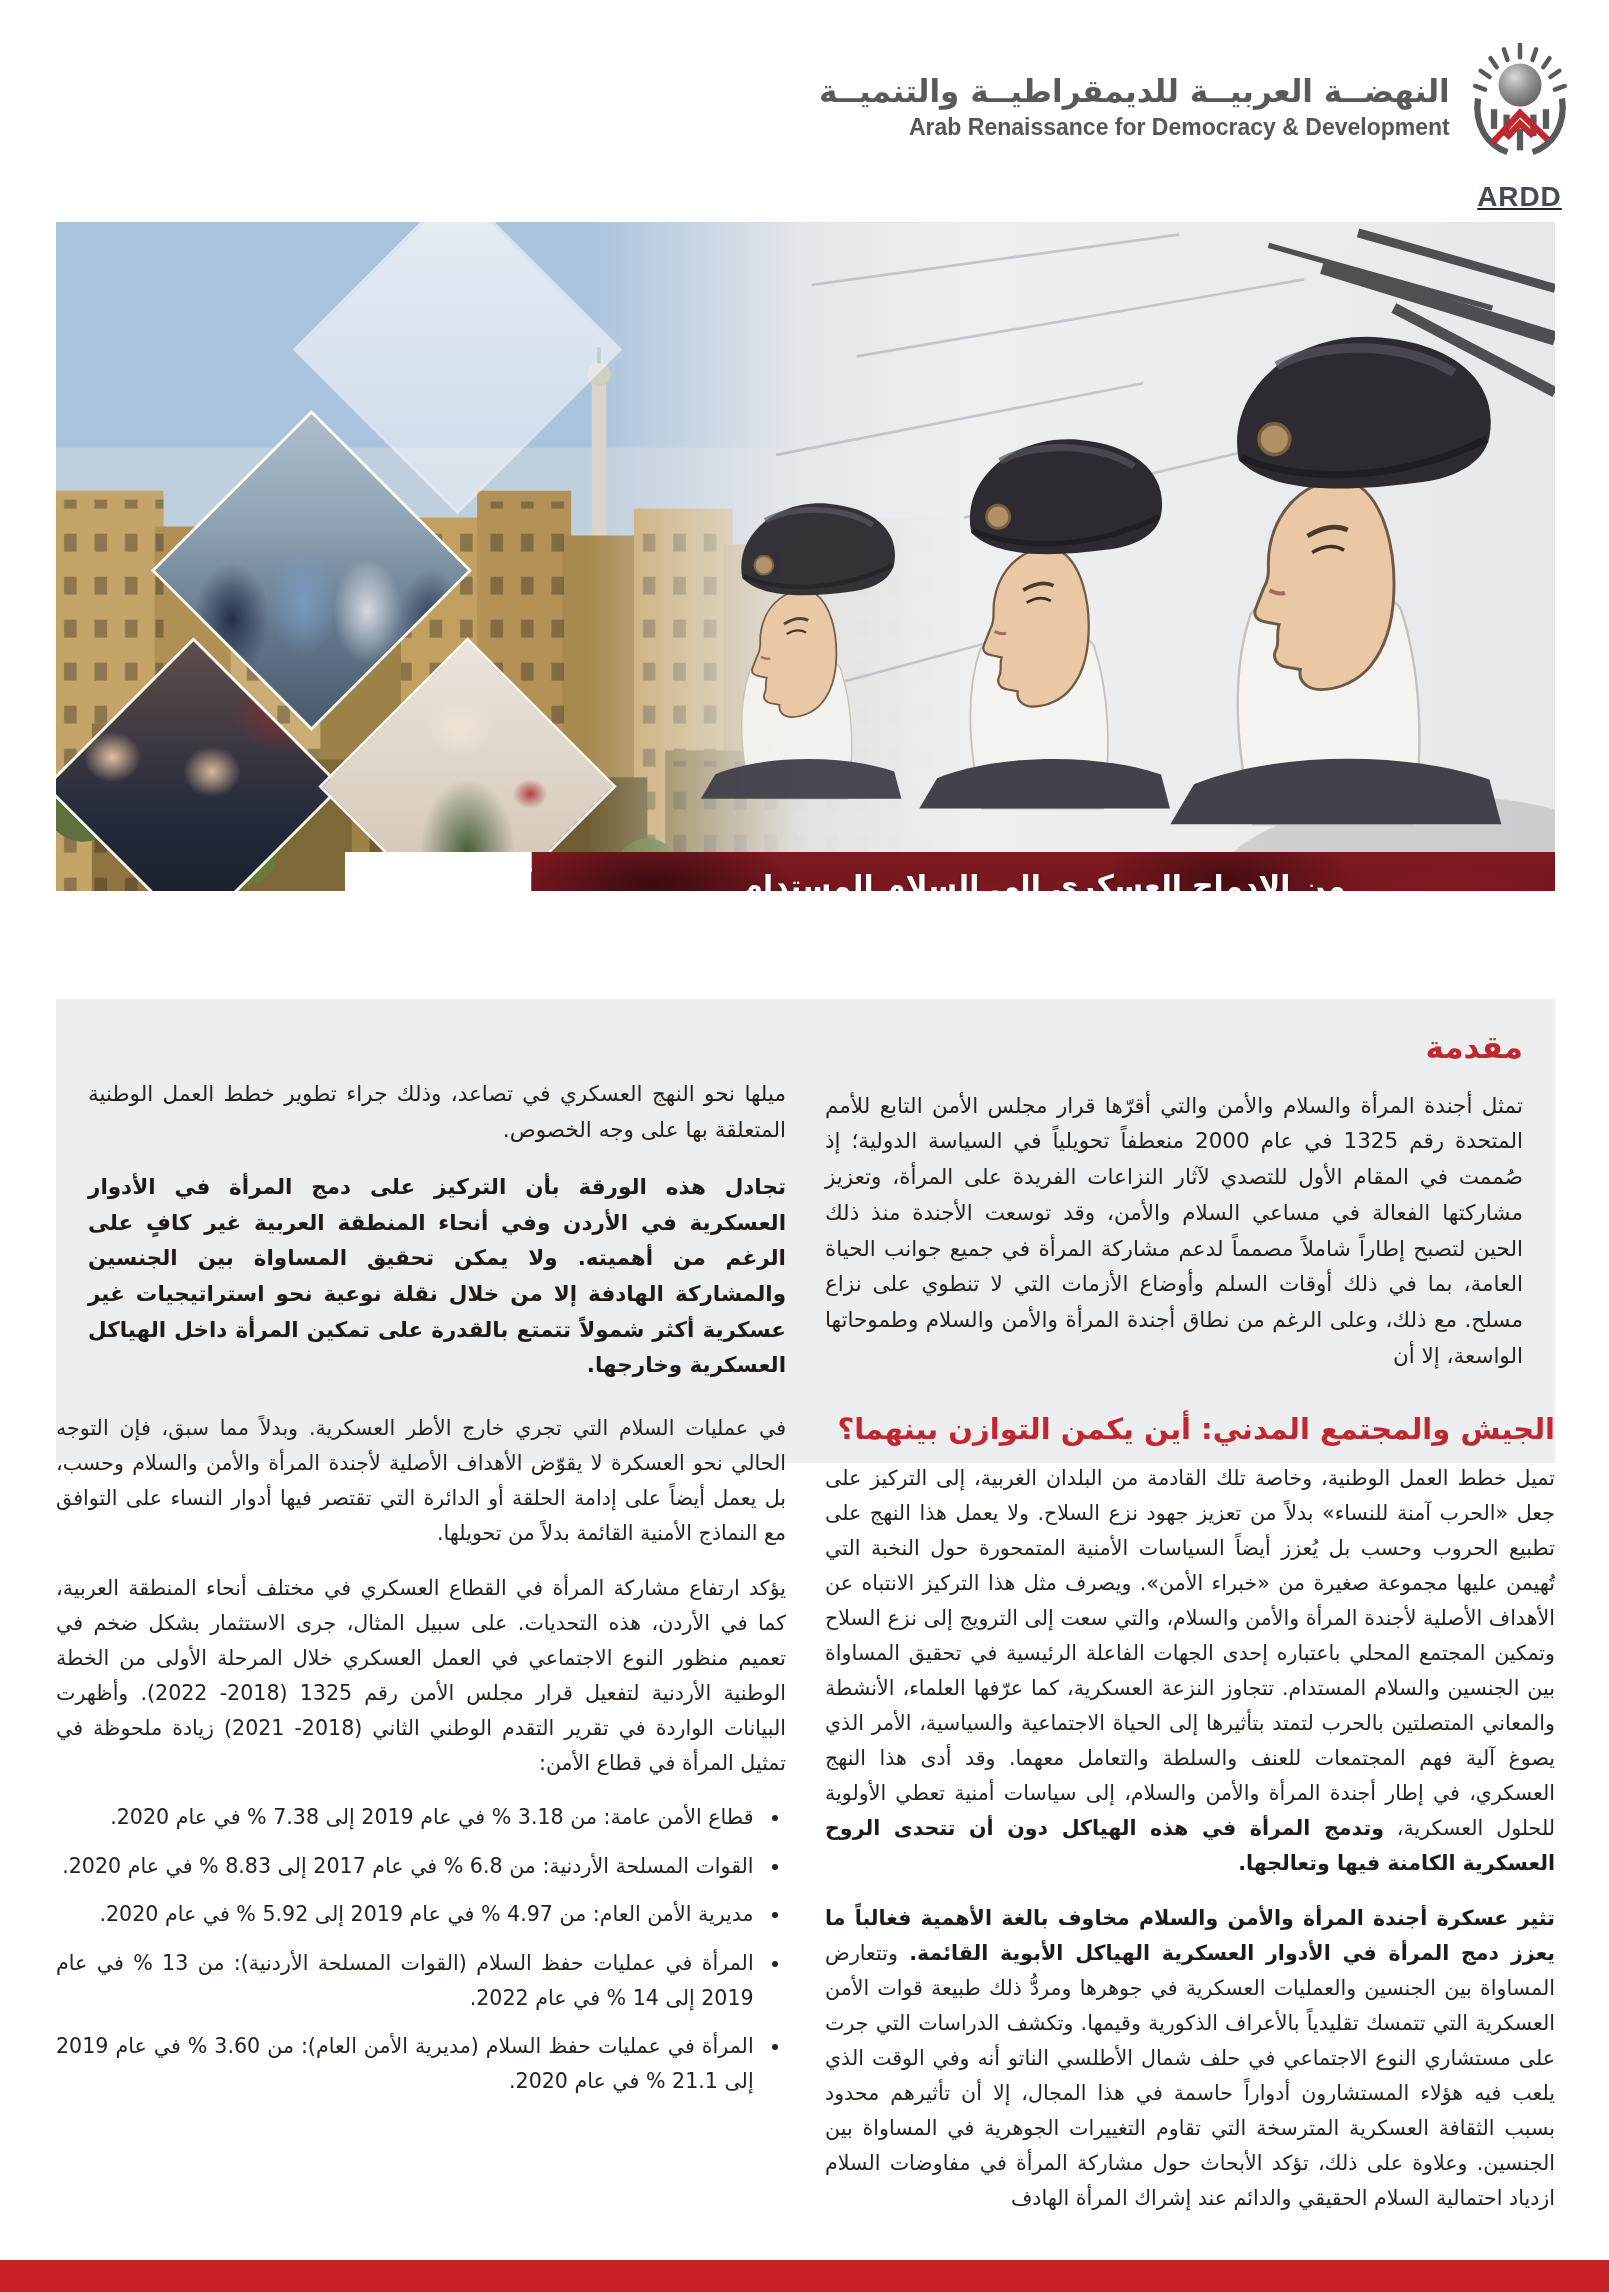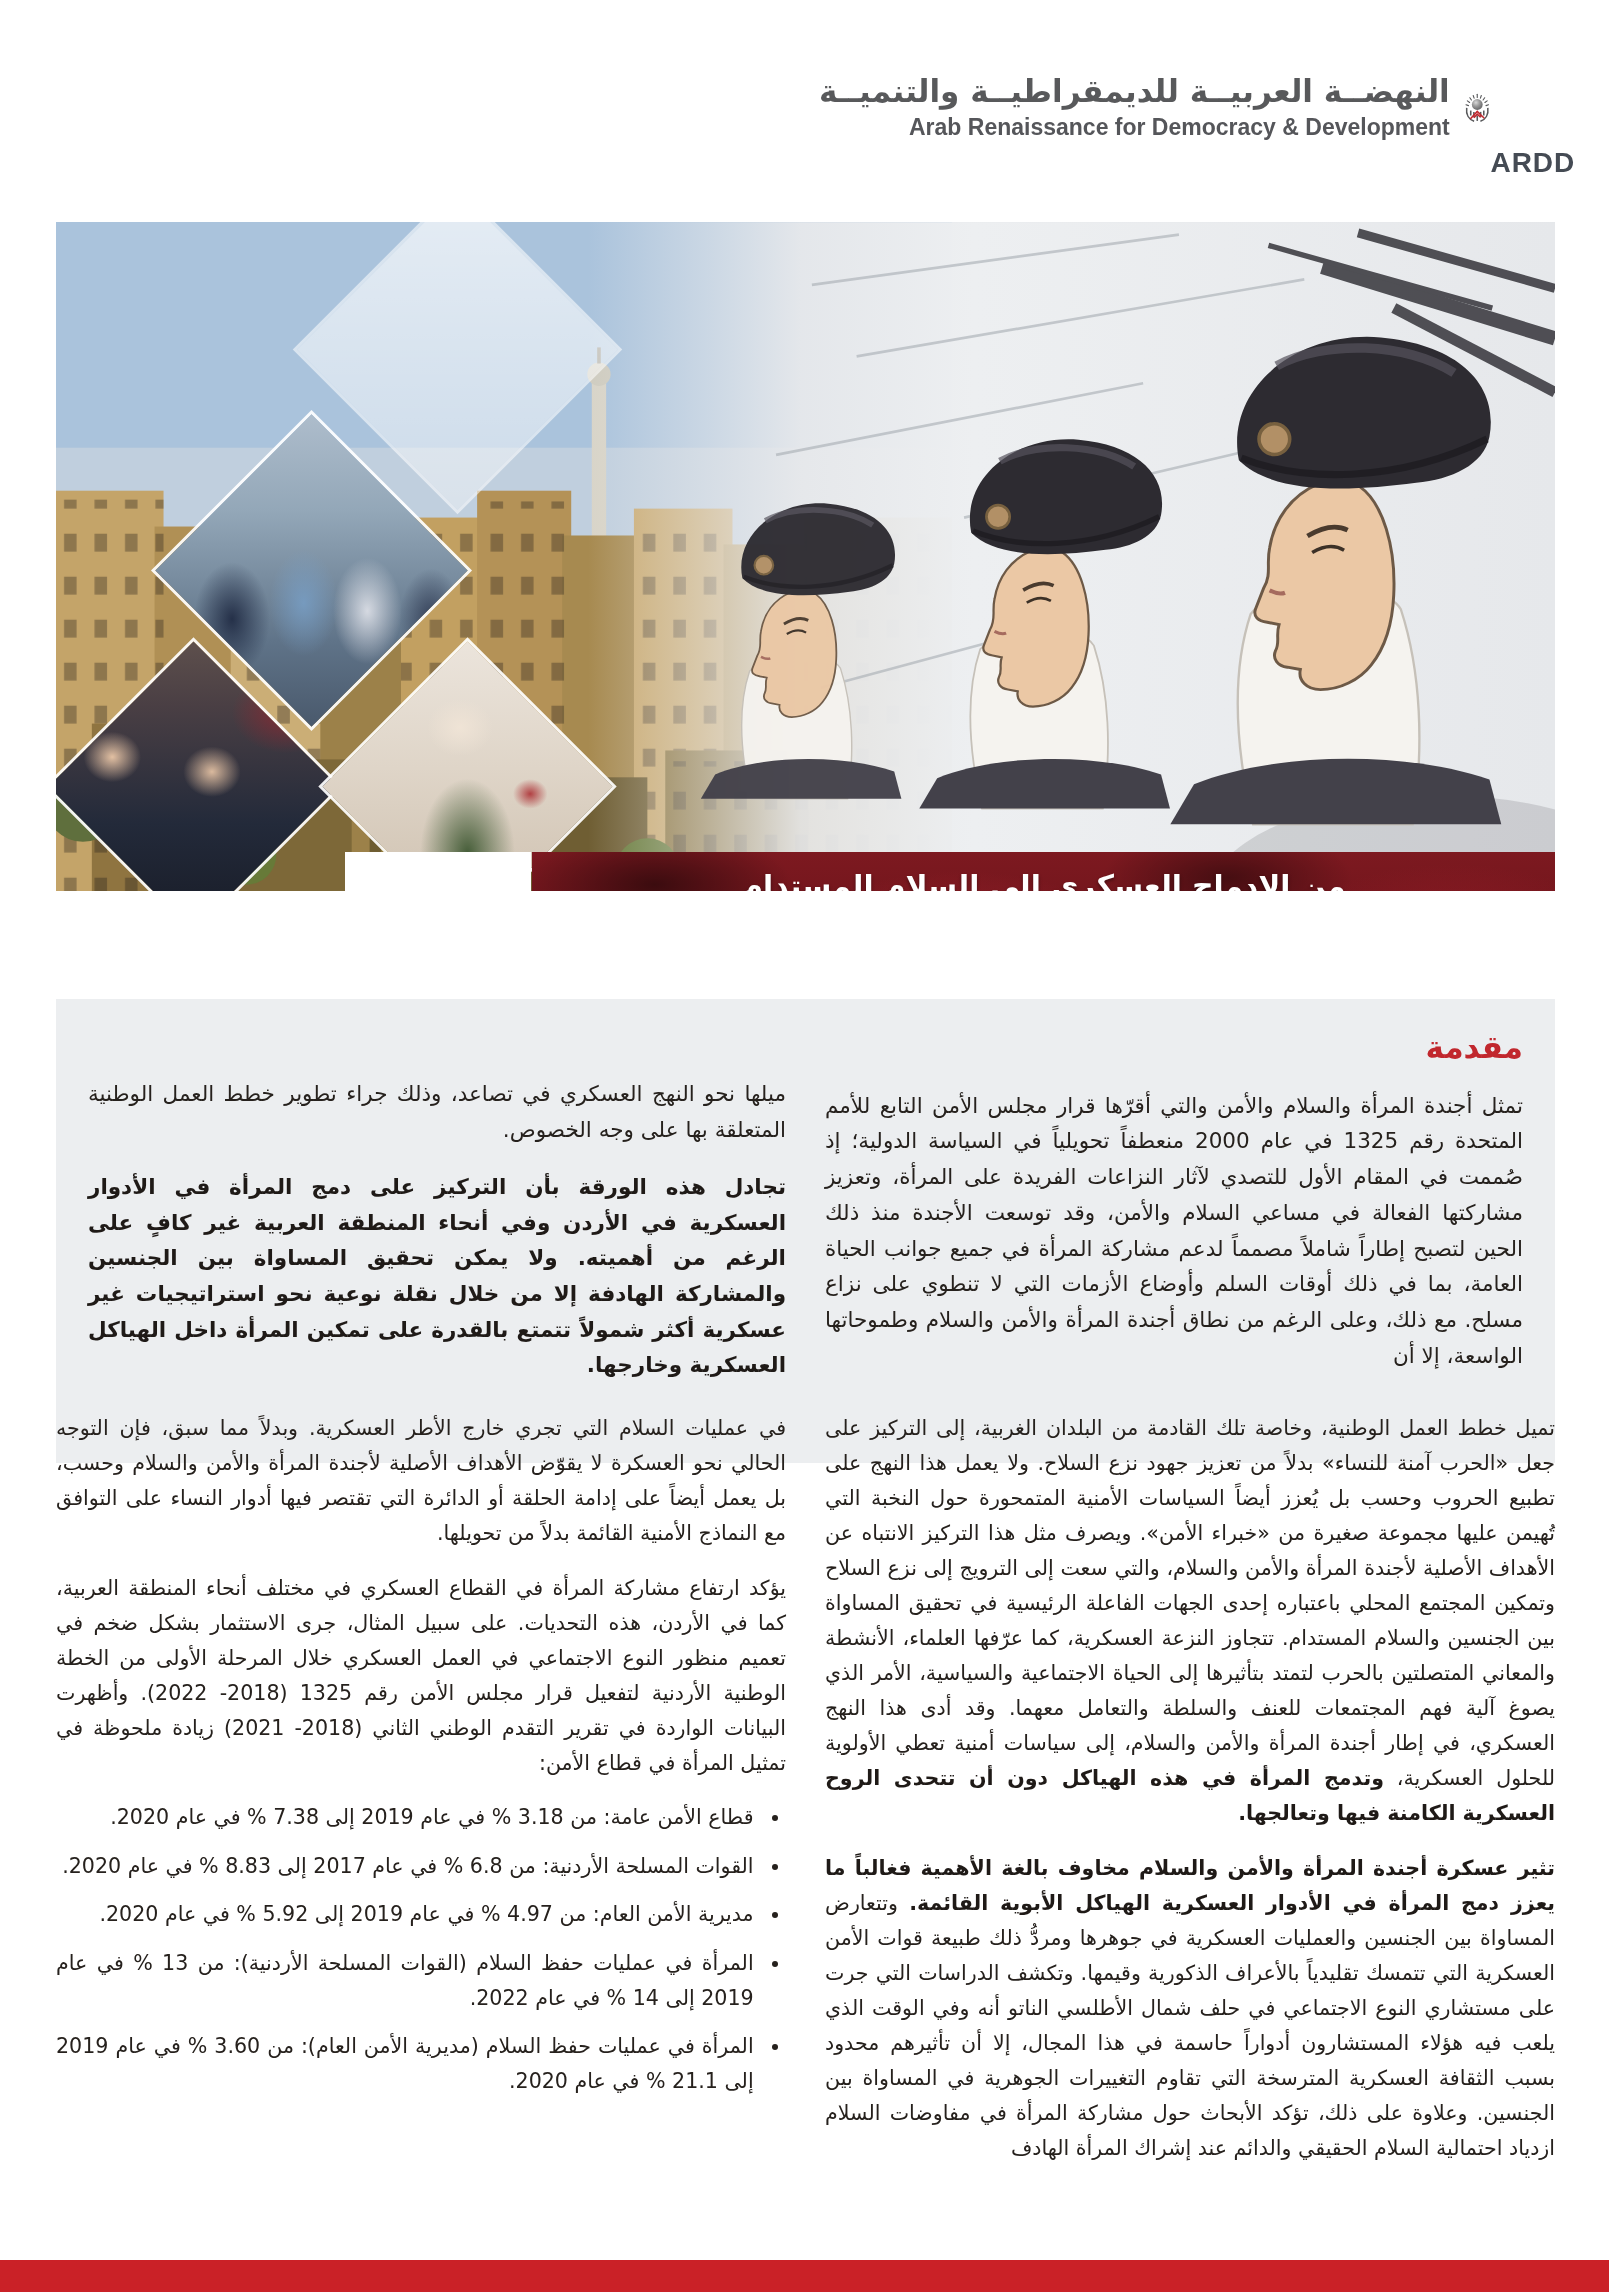--- a/index.html
+++ b/index.html
@@ -16,21 +16,21 @@
   }
 
   
   .header {
     position:absolute; top:43px; right:34px;
     display:flex; direction:ltr; align-items:flex-start;
   }
   .org-names { text-align:right; margin-top:30px; margin-right:14.3px; }
   .org-name-ar { font-size:31px; font-weight:bold; color:#58595b; letter-spacing:0; line-height:1.2; }
   .org-name-en { font-family:"Liberation Sans", sans-serif; font-size:23px; font-weight:bold; color:#55565a; margin-top:3.6px; }
-  .mark-wrap { display:flex; flex-direction:row; align-items:flex-end; width:111px; }
+  .mark-wrap { display:flex; flex-direction:column; align-items:center; width:111px;text-decoration:underline; }
   .ardd-wordmark { font-family:"Liberation Sans", sans-serif; font-weight:bold; font-size:28px; color:#454b54; letter-spacing:0.9px; margin-top:1.8px; }
 
   
   .hero { position:absolute; left:56px; top:222px; width:1499px; height:669px; overflow:hidden; background:#dfe2e6; }
   .hero svg.city { position:absolute; left:0; top:0; z-index:1; }
   .hero svg.sketch { position:absolute; right:0; top:0; z-index:2; }
 
   .diamond {
     position:absolute; transform:rotate(45deg); overflow:hidden; z-index:3;
     border:3.6px solid rgba(255,255,255,0.92);
@@ -285,20 +285,21 @@
     </div>
     <div class="col-left">
       <p>ميلها نحو النهج العسكري في تصاعد، وذلك جراء تطوير خطط العمل الوطنية المتعلقة بها على وجه الخصوص.</p>
       <p class="bold">تجادل هذه الورقة بأن التركيز على دمج المرأة في الأدوار العسكرية في الأردن وفي أنحاء المنطقة العربية غير كافٍ على الرغم من أهميته. ولا يمكن تحقيق المساواة بين الجنسين والمشاركة الهادفة إلا من خلال نقلة نوعية نحو استراتيجيات غير عسكرية أكثر شمولاً تتمتع بالقدرة على تمكين المرأة داخل الهياكل العسكرية وخارجها.</p>
     </div>
   </div>
 
   <div class="cols">
 
     <div class="col">
+      <h2>الجيش والمجتمع المدني: أين يكمن التوازن بينهما؟</h2>
       <p><span>تميل خطط العمل الوطنية، وخاصة تلك القادمة من البلدان الغربية، إلى التركيز على جعل «الحرب آمنة للنساء» بدلاً من تعزيز جهود نزع السلاح. ولا يعمل هذا النهج على تطبيع الحروب وحسب بل يُعزز أيضاً السياسات الأمنية المتمحورة حول النخبة التي تُهيمن عليها مجموعة صغيرة من «خبراء الأمن». ويصرف مثل هذا التركيز الانتباه عن الأهداف الأصلية لأجندة المرأة والأمن والسلام، والتي سعت إلى الترويج إلى نزع السلاح وتمكين المجتمع المحلي باعتباره إحدى الجهات الفاعلة الرئيسية في تحقيق المساواة بين الجنسين والسلام المستدام. تتجاوز النزعة العسكرية، كما عرّفها العلماء، الأنشطة والمعاني المتصلتين بالحرب لتمتد بتأثيرها إلى الحياة الاجتماعية والسياسية، الأمر الذي يصوغ آلية فهم المجتمعات للعنف والسلطة والتعامل معهما. وقد أدى هذا النهج العسكري، في إطار أجندة المرأة والأمن والسلام، إلى سياسات أمنية تعطي الأولوية للحلول العسكرية، </span><span class="bold">وتدمج المرأة في هذه الهياكل دون أن تتحدى الروح العسكرية الكامنة فيها وتعالجها.</span></p>
       <p><span class="bold">تثير عسكرة أجندة المرأة والأمن والسلام مخاوف بالغة الأهمية فغالباً ما يعزز دمج المرأة في الأدوار العسكرية الهياكل الأبوية القائمة.</span><span> وتتعارض المساواة بين الجنسين والعمليات العسكرية في جوهرها ومردُّ ذلك طبيعة قوات الأمن العسكرية التي تتمسك تقليدياً بالأعراف الذكورية وقيمها. وتكشف الدراسات التي جرت على مستشاري النوع الاجتماعي في حلف شمال الأطلسي الناتو أنه وفي الوقت الذي يلعب فيه هؤلاء المستشارون أدواراً حاسمة في هذا المجال، إلا أن تأثيرهم محدود بسبب الثقافة العسكرية المترسخة التي تقاوم التغييرات الجوهرية في المساواة بين الجنسين. وعلاوة على ذلك، تؤكد الأبحاث حول مشاركة المرأة في مفاوضات السلام ازدياد احتمالية السلام الحقيقي والدائم عند إشراك المرأة الهادف</span></p>
     </div>
 
     <div class="col">
       <p>في عمليات السلام التي تجري خارج الأطر العسكرية. وبدلاً مما سبق، فإن التوجه الحالي نحو العسكرة لا يقوّض الأهداف الأصلية لأجندة المرأة والأمن والسلام وحسب، بل يعمل أيضاً على إدامة الحلقة أو الدائرة التي تقتصر فيها أدوار النساء على التوافق مع النماذج الأمنية القائمة بدلاً من تحويلها.</p>
       <p>يؤكد ارتفاع مشاركة المرأة في القطاع العسكري في مختلف أنحاء المنطقة العربية، كما في الأردن، هذه التحديات. على سبيل المثال، جرى الاستثمار بشكل ضخم في تعميم منظور النوع الاجتماعي في العمل العسكري خلال المرحلة الأولى من الخطة الوطنية الأردنية لتفعيل قرار مجلس الأمن رقم 1325 (2018- 2022). وأظهرت البيانات الواردة في تقرير التقدم الوطني الثاني (2018- 2021) زيادة ملحوظة في تمثيل المرأة في قطاع الأمن:</p>
       <ul class="stats-list">
         <li>قطاع الأمن عامة: من 3.18 % في عام 2019 إلى 7.38 % في عام 2020.</li>
         <li>القوات المسلحة الأردنية: من 6.8 % في عام 2017 إلى 8.83 % في عام 2020.</li>

